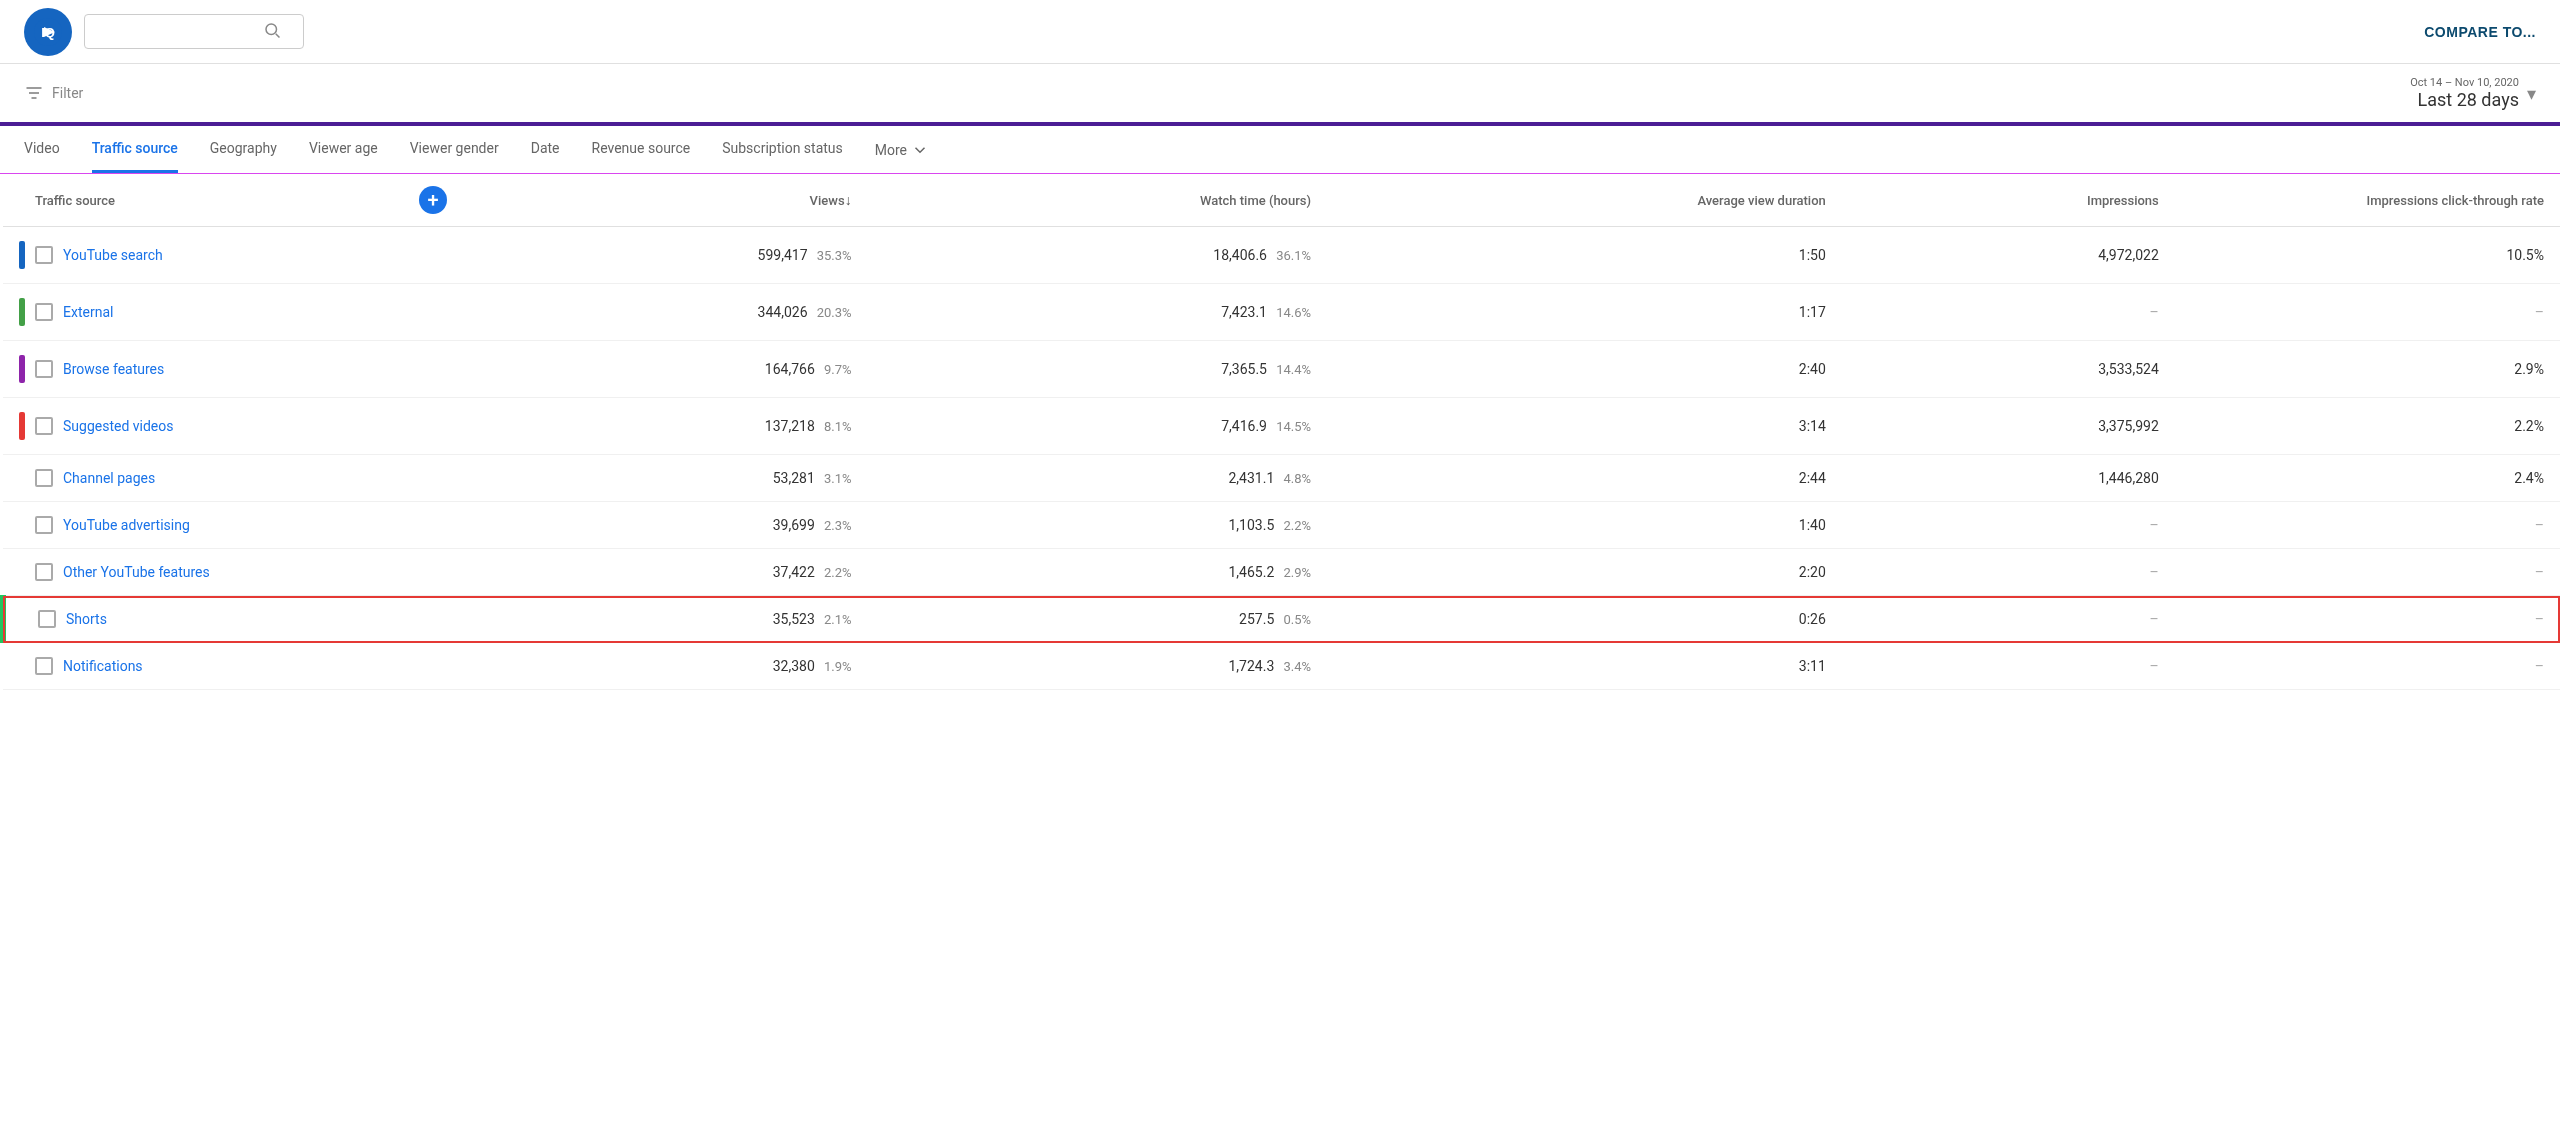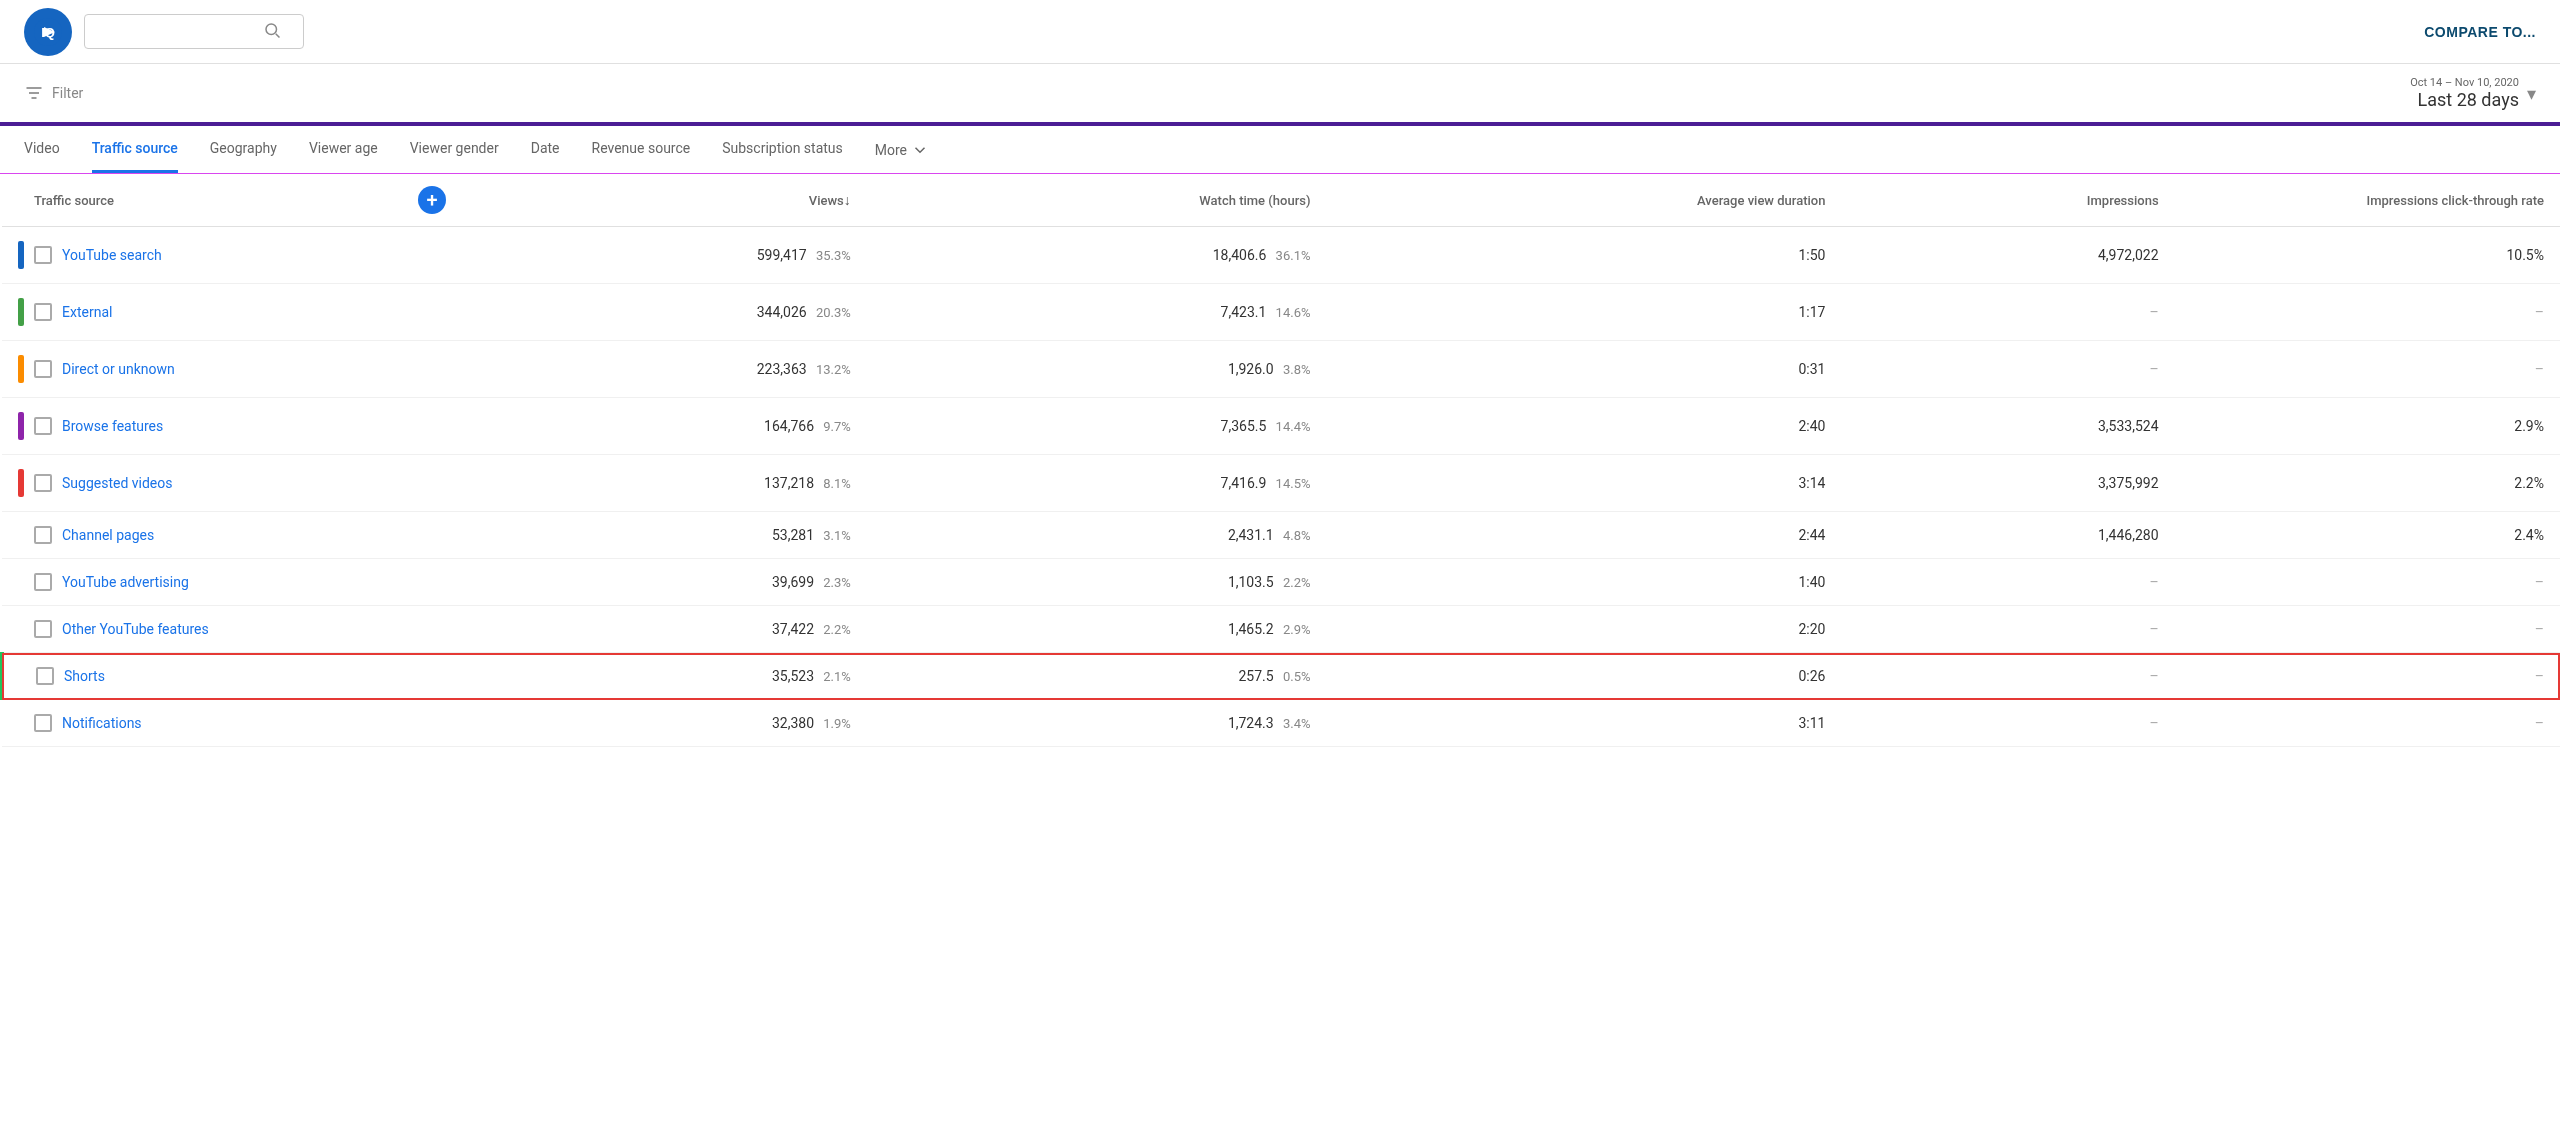--- a/index.html
+++ b/index.html
@@ -191,21 +191,21 @@
       margin: 0 auto;
     }
     .add-col {
       text-align: center;
     }
     .shorts-row {
       outline: 2px solid #e53935;
       outline-offset: -2px;
     }
     .shorts-row td:first-child {
-      border-left: 4px solid #22c55e;
+      border-left: 6px solid #22c55e;
     }
     .header-views {
       display: flex;
       align-items: center;
       justify-content: flex-end;
     }
     .sort-arrow {
       font-size: 14px;
       color: #555;
     }
@@ -335,39 +335,20 @@
     <td>
       7,423.1<span class="pct"> 14.6%</span>
     </td>
     <td>1:17</td>
     <td class="dash">–</td>
     <td class="dash">–</td>
   </tr>
         <tr>
     <td class="left" style="position:relative;">
       <div class="source-cell">
-        <div class="color-bar" style="background:#fb8c00;"></div>
-        <span class="checkbox"></span>
-        <span class="source-name">Direct or unknown</span>
-      </div>
-    </td>
-    <td class="add-col"></td>
-    <td>
-      223,363<span class="pct"> 13.2%</span>
-    </td>
-    <td>
-      1,926.0<span class="pct"> 3.8%</span>
-    </td>
-    <td>0:31</td>
-    <td class="dash">–</td>
-    <td class="dash">–</td>
-  </tr>
-        <tr>
-    <td class="left" style="position:relative;">
-      <div class="source-cell">
         <div class="color-bar" style="background:#8e24aa;"></div>
         <span class="checkbox"></span>
         <span class="source-name">Browse features</span>
       </div>
     </td>
     <td class="add-col"></td>
     <td>
       164,766<span class="pct"> 9.7%</span>
     </td>
     <td>

